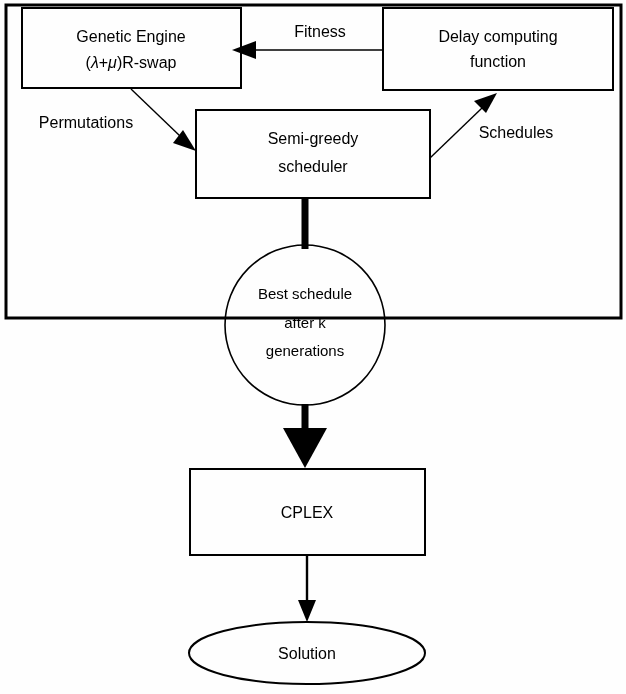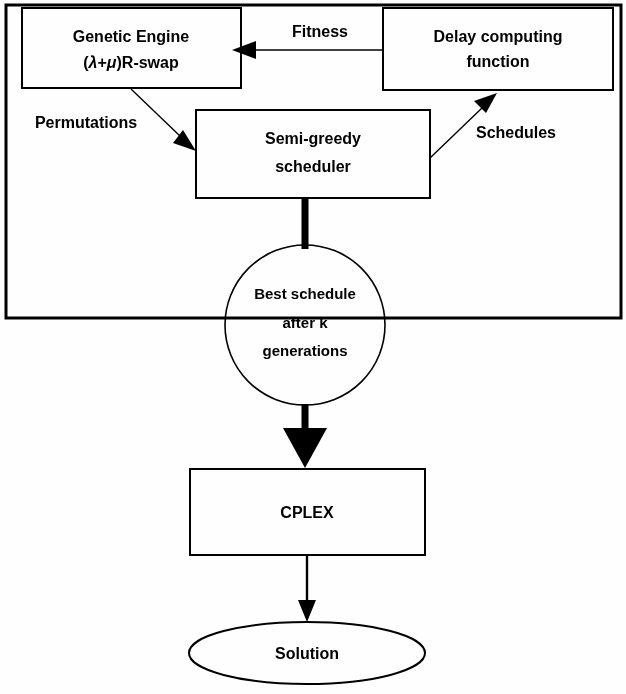--- a/index.html
+++ b/index.html
@@ -12,21 +12,20 @@
     width: 626px;
     height: 694px;
     overflow: hidden;
     font-family: "Liberation Sans", sans-serif;
   }
   #diagram-root {
     position: relative;
     width: 626px;
     height: 694px;
     background: #fefefe;
-    font-weight: bold;
   }
   svg#flowchart {
     display: block;
     width: 626px;
     height: 694px;
   }
   .node-shape {
     fill: none;
     stroke: #000000;
   }

